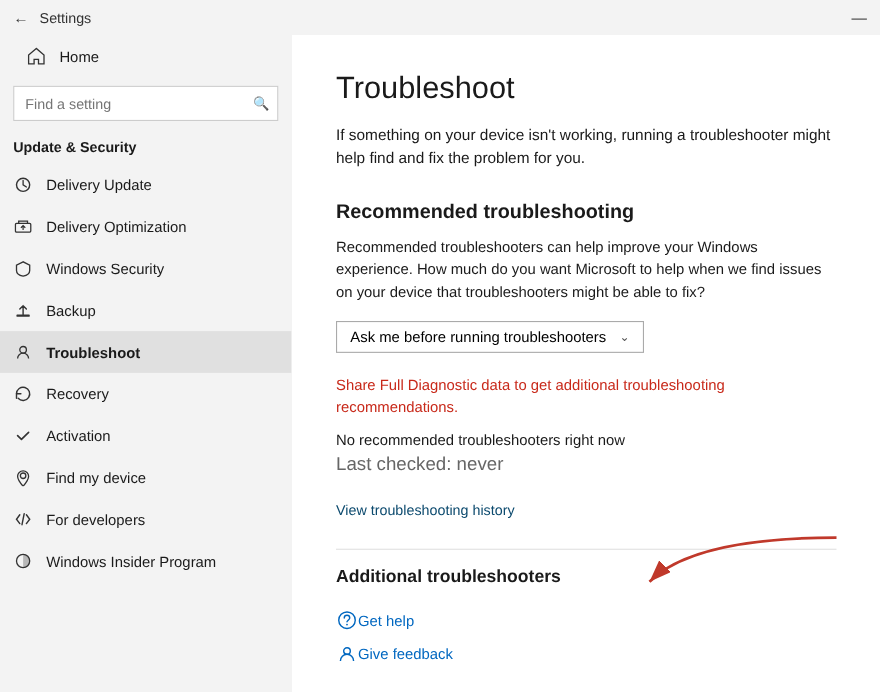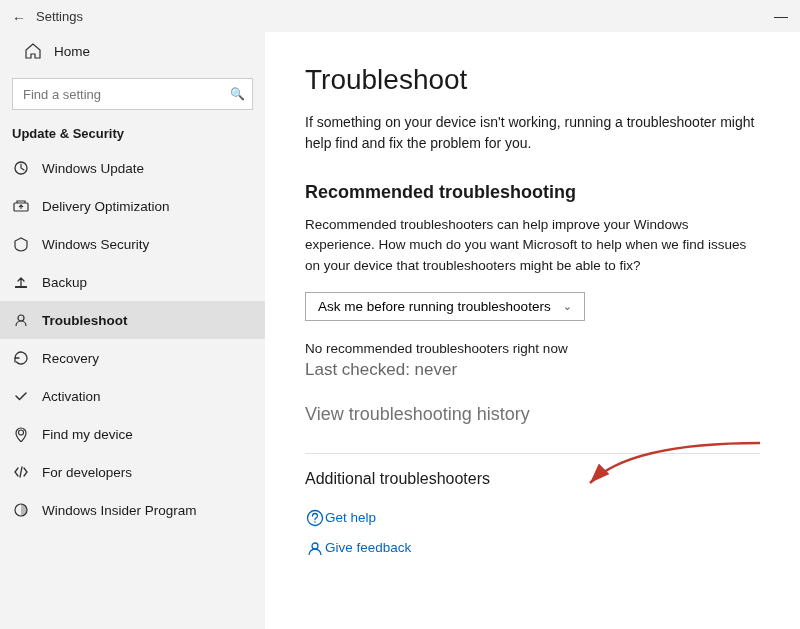--- a/index.html
+++ b/index.html
@@ -195,38 +195,38 @@
       margin-bottom: 4px;
     }
 
     .last-checked {
       font-size: 17px;
       color: #666;
       margin-bottom: 24px;
     }
 
     .view-history-link {
-      color: #737373;
-      font-size: 18px;
+      color: #0c4a6e;
+      font-size: 13px;
       text-decoration: none;
       cursor: pointer;
       display: block;
       margin-bottom: 28px;
     }
 
     .additional-section {
       border-top: 1px solid #e0e0e0;
       padding-top: 16px;
       margin-bottom: 20px;
       position: relative;
     }
 
     .additional-title {
       font-size: 16px;
-      font-weight: 400;
+      font-weight: 700;
       color: #1a1a1a;
       margin-bottom: 16px;
     }
 
     .action-link {
       display: flex;
       align-items: center;
       margin-bottom: 10px;
       cursor: pointer;
       color: #0067c0;
@@ -285,21 +285,21 @@
 
     <div class="sidebar-section-label">Update &amp; Security</div>
 
     <div class="sidebar-item">
       <span class="icon-shape">
         <svg width="16" height="16" viewBox="0 0 16 16">
           <circle cx="8" cy="8" r="6" stroke="#333" stroke-width="1.3" fill="none"></circle>
           <path d="M8 4v4l3 2" stroke="#333" stroke-width="1.2" stroke-linecap="round" fill="none"></path>
         </svg>
       </span>
-      <span>Windows Update</span>
+      <span>Delivery Update</span>
     </div>
 
     <div class="sidebar-item">
       <span class="icon-shape">
         <svg width="16" height="16" viewBox="0 0 16 16">
           <rect x="1" y="5" width="14" height="8" rx="1" stroke="#333" stroke-width="1.2" fill="none"></rect>
           <path d="M4 5V3h8v2" stroke="#333" stroke-width="1.2" fill="none"></path>
           <path d="M8 7v4M6 9l2-2 2 2" stroke="#333" stroke-width="1.1" fill="none"></path>
         </svg>
       </span>
@@ -393,20 +393,21 @@
 
     <h2 class="section-title">Recommended troubleshooting</h2>
 
     <p class="section-description">Recommended troubleshooters can help improve your Windows experience. How much do you want Microsoft to help when we find issues on your device that troubleshooters might be able to fix?</p>
 
     <div class="dropdown-select">
       <span>Ask me before running troubleshooters</span>
       <span class="dropdown-chevron">⌄</span>
     </div>
 
+    <a class="diagnostic-link">Share Full Diagnostic data to get additional troubleshooting recommendations.</a>
 
     <p class="no-troubleshooters">No recommended troubleshooters right now</p>
     <p class="last-checked">Last checked: never</p>
 
     <a class="view-history-link">View troubleshooting history</a>
 
     <div class="additional-wrapper">
       <div class="additional-section">
         <div class="additional-title">Additional troubleshooters</div>
       </div>

